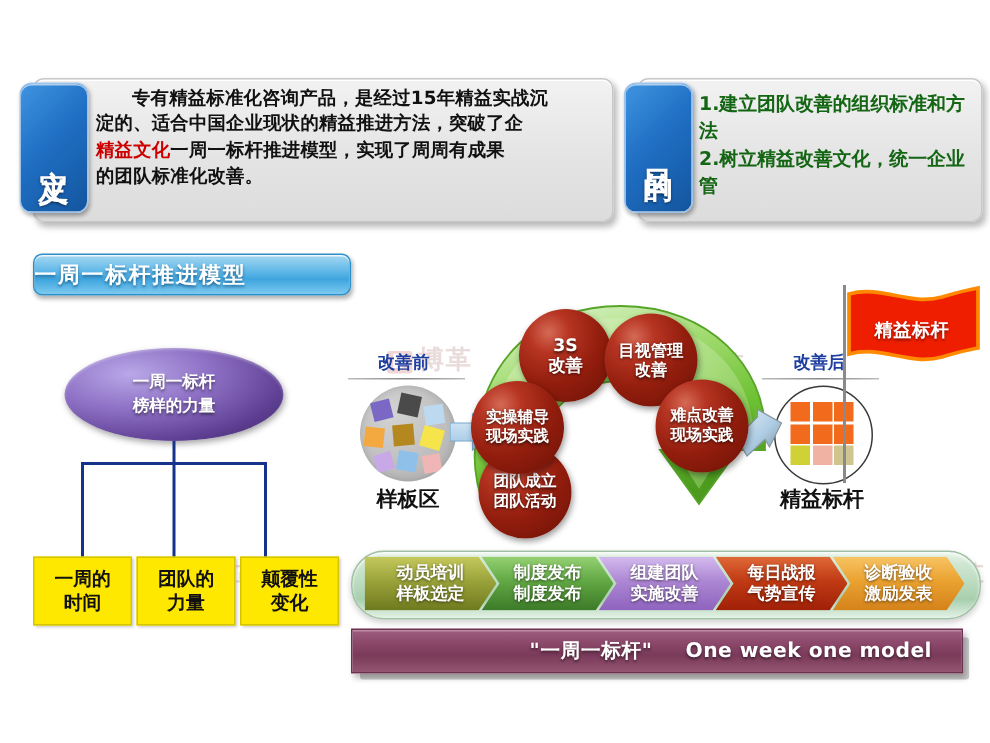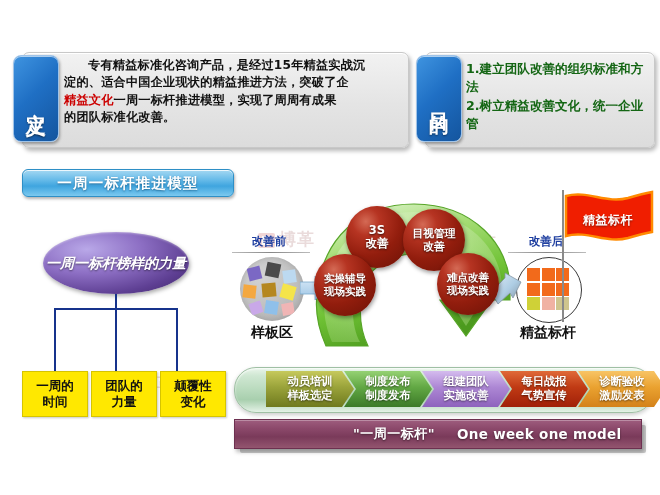--- a/index.html
+++ b/index.html
@@ -46,34 +46,33 @@
   }
   .goaltext div{text-indent:0;}
   .goaltext .ind{padding-left:11px;}
 
   
   .titlebanner{
     position:absolute;border-radius:6px;
     background:linear-gradient(180deg,#a5d8f2 0%,#63b9e8 40%,#3fa5df 62%,#7cc9ef 100%);
     border:1px solid #2e8fc6;
     box-shadow:1px 2px 3px rgba(0,0,0,.3), inset 0 1px 0 rgba(255,255,255,.8);
-    display:flex;align-items:center;justify-content:center;
+    display:flex;align-items:center;
     color:#fff;font-weight:bold;font-size:14.5px;letter-spacing:1.2px;
     text-shadow:0 1px 2px rgba(0,60,100,.6);
   }
 
   
   .oval{
     position:absolute;border-radius:50%;
     background:radial-gradient(ellipse at 30% 28%, #b9a8e8 0%, #8d6fc4 38%, #5e3f93 72%, #3d2566 100%);
     box-shadow:1px 2px 4px rgba(0,0,0,.35), inset 0 1px 2px rgba(255,255,255,.35);
-    display:flex;flex-direction:row;align-items:center;justify-content:center;
-    color:#fff;font-weight:bold;font-size:14px;line-height:16px;
+    display:flex;flex-direction:column;align-items:center;justify-content:center;
+    color:#fff;font-weight:bold;font-size:11px;line-height:16px;
     text-shadow:0 1px 2px rgba(0,0,0,.5);
-    font-style:italic;
   }
 
   
   .line{position:absolute;background:#16338c;}
 
   
   .ybox{
     position:absolute;background:#ffe800;border:1px solid #d6c400;
     display:flex;flex-direction:column;align-items:center;justify-content:center;
     color:#111;font-weight:bold;font-size:12.5px;line-height:16px;
@@ -323,36 +322,40 @@
     <div>改善</div>
   </div>
   <div class="sphere" style="left:403px;top:209px;width:62px;height:62px;font-size:10.8px;">
     <div>目视管理</div>
     <div>改善</div>
   </div>
   <div class="sphere" style="left:437px;top:253px;width:62px;height:62px;font-size:10.5px;">
     <div>难点改善</div>
     <div>现场实践</div>
   </div>
+  <div class="sphere" style="left:319px;top:297px;width:62px;height:62px;font-size:10.5px;">
+    <div>团队成立</div>
+    <div>团队活动</div>
+  </div>
   <div class="sphere" style="left:314px;top:254px;width:62px;height:62px;font-size:10.5px;">
     <div>实操辅导</div>
     <div>现场实践</div>
   </div>
 
   <div class="flagwrap" style="left:562px;top:190px;width:92px;height:62px;">
     <svg width="92" height="62" viewBox="0 0 92 62">
       <path d="M4 6 C26 0 44 14 66 8 C76 5 84 3 90 2
                L90 42 C84 43 76 45 66 48 C44 54 26 40 4 46 Z" fill="#f01e00" stroke="#ff8a00" stroke-width="2.5"></path>
     </svg>
   </div>
   <div class="flagtext" style="left:583px;top:212px;">精益标杆</div>
   <div style="position:absolute;left:562px;top:190px;width:2px;height:132px;background:#8a8a8a;"></div>
 
   <div class="cyl" style="left:234px;top:367px;width:418px;height:44px;"></div>
-  <div class="chevrow" style="left:243px;top:371px;height:30px;margin-left:23px;">
+  <div class="chevrow" style="left:243px;top:371px;height:30px;">
     <div class="chev" style="width:88px;height:36px;background:linear-gradient(180deg,#c6c95c 0%,#9aa33a 45%,#6f7a1e 100%);">
       <div>动员培训</div>
       <div>样板选定</div>
     </div>
     <div class="chev" style="width:88px;height:36px;background:linear-gradient(180deg,#95d173 0%,#62a844 45%,#3c7a28 100%);">
       <div>制度发布</div>
       <div>制度发布</div>
     </div>
     <div class="chev" style="width:88px;height:36px;background:linear-gradient(180deg,#d4bbee 0%,#ad87d4 45%,#8e63bd 100%);">
       <div>组建团队</div>

